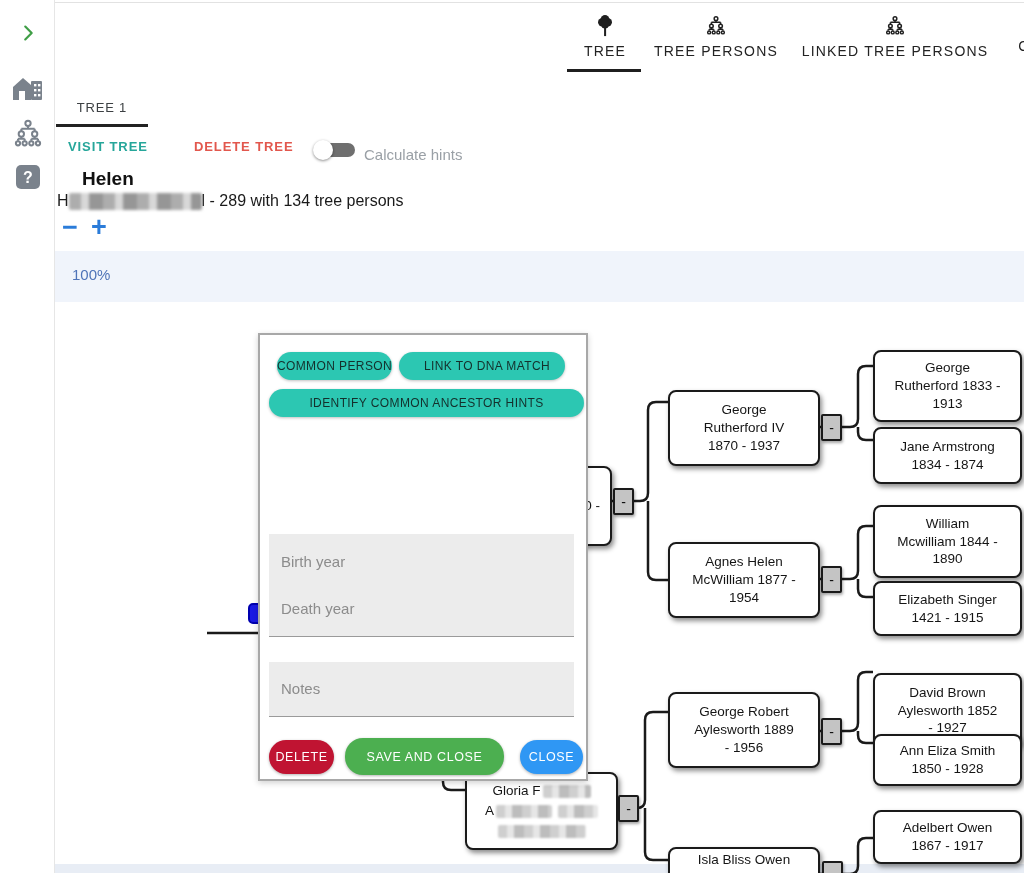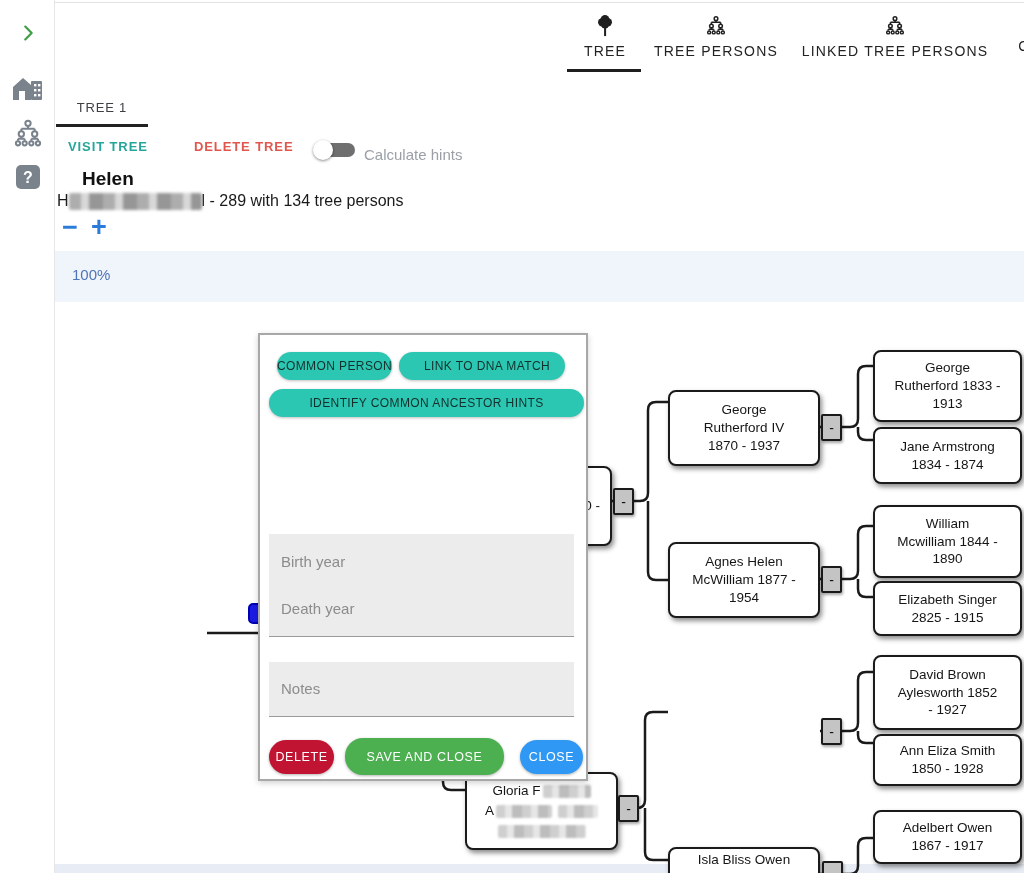--- a/index.html
+++ b/index.html
@@ -249,23 +249,28 @@
 McWilliam 1877 -
 1954</span>
     </div>
     <div class="node" style="left:818px; top:203px; width:149px; height:73px;">
       <span class="nlabel">William
 Mcwilliam 1844 -
 1890</span>
     </div>
     <div class="node" style="left:818px; top:279px; width:149px; height:55px;">
       <span class="nlabel">Elizabeth Singer
-2825 - 1915</span>
-    </div>
-    <div class="node" style="left:818px; top:353px; width:149px; height:75px;">
+1421 - 1915</span>
+    </div>
+    <div class="node" style="left:613px; top:390px; width:152px; height:76px;">
+      <span class="nlabel">George Robert
+Aylesworth 1889
+- 1956</span>
+    </div>
+    <div class="node" style="left:818px; top:371px; width:149px; height:75px;">
       <span class="nlabel">David Brown
 Aylesworth 1852
 - 1927</span>
     </div>
     <div class="node" style="left:818px; top:432px; width:149px; height:52px;">
       <span class="nlabel">Ann Eliza Smith
 1850 - 1928</span>
     </div>
     <div class="node" style="left:613px; top:545px; width:152px; height:45px;">
       <span class="nlabel" style="align-self:flex-start">Isla Bliss Owen</span>

